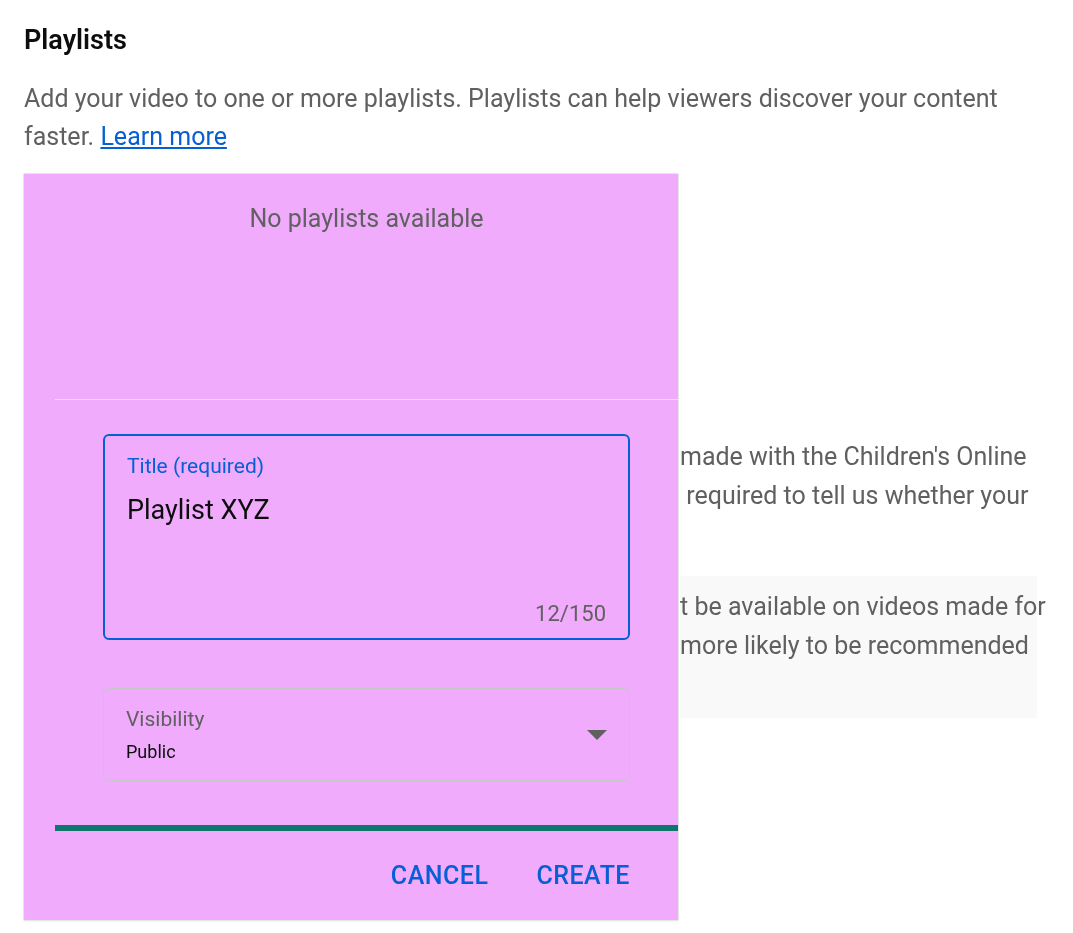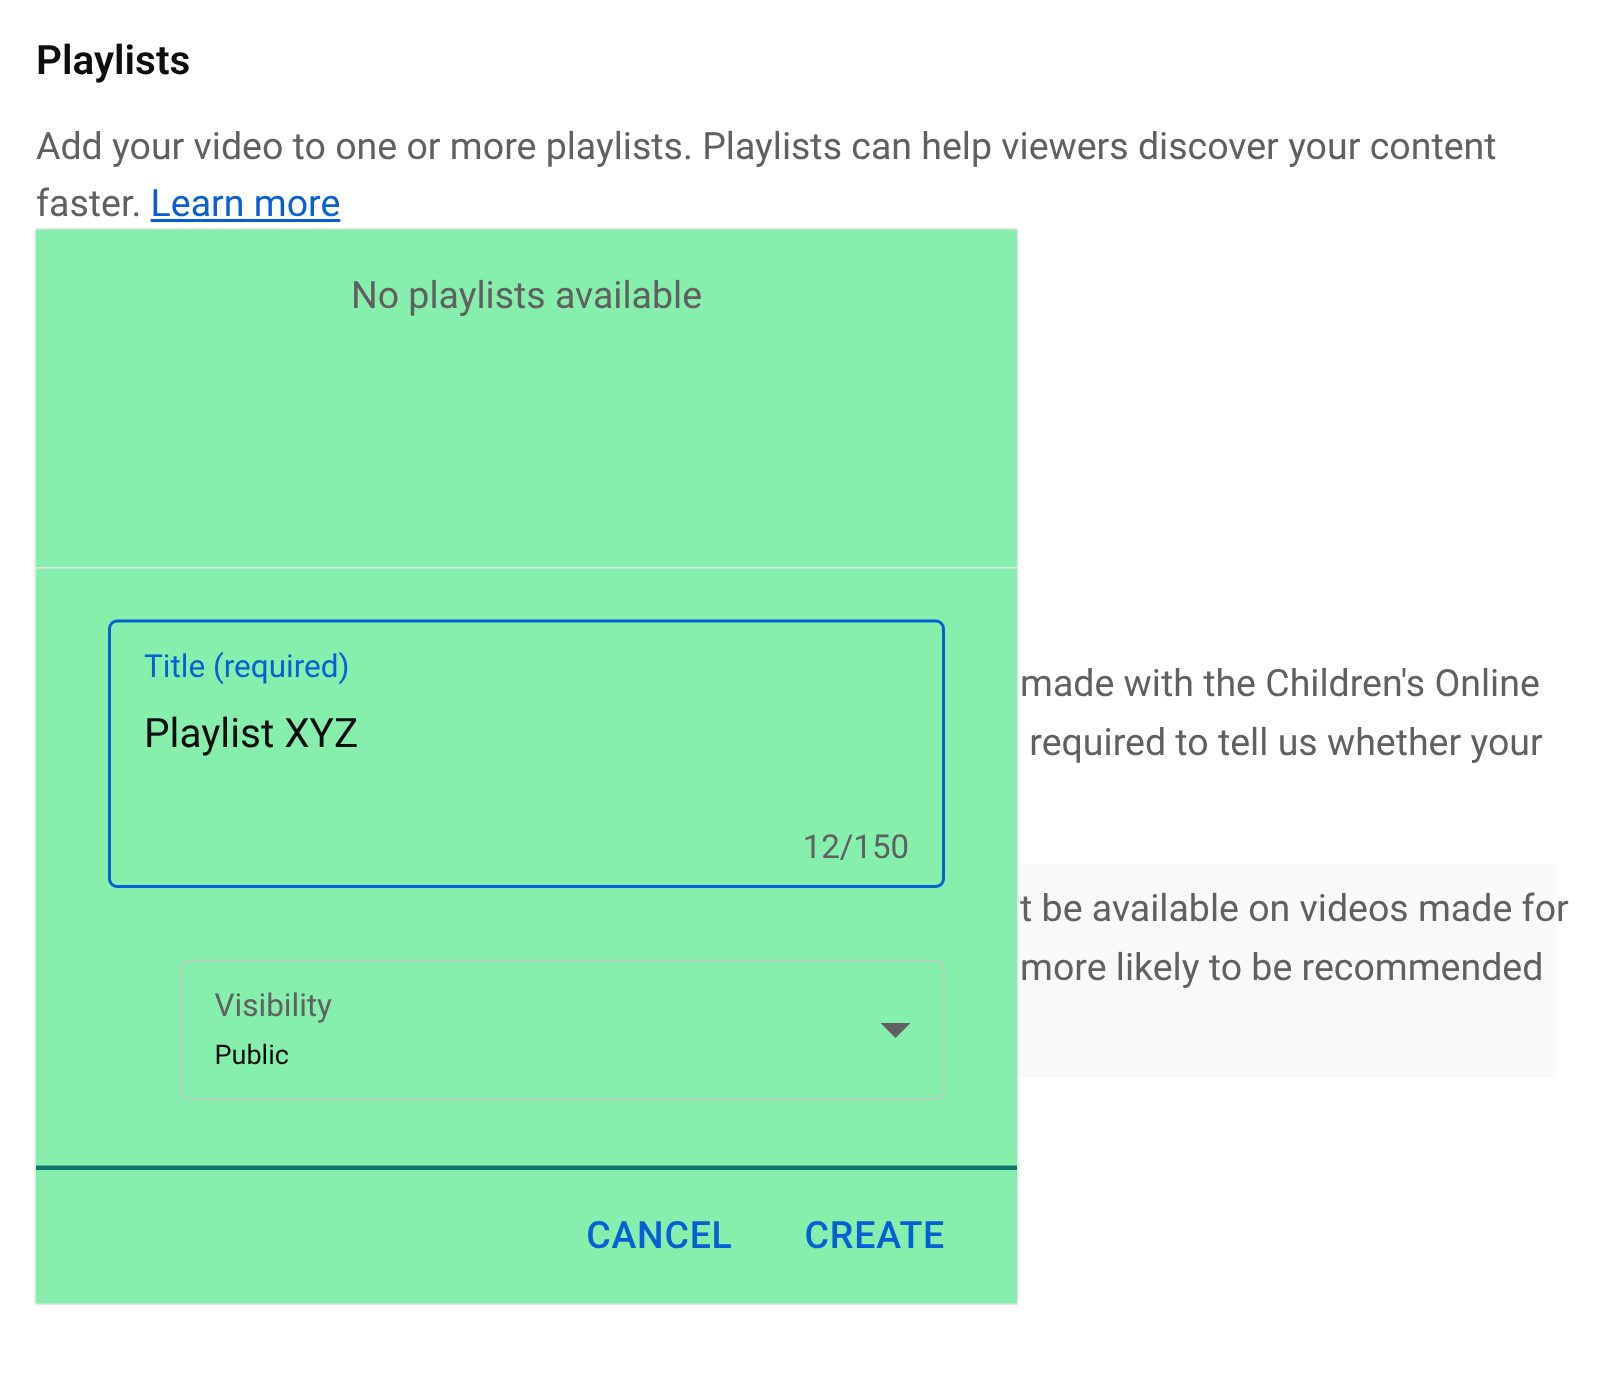--- a/index.html
+++ b/index.html
@@ -54,76 +54,76 @@
       background: #f9f9f9;
       font-size: 25px;
       color: #606060;
       line-height: 1.55;
       padding-top: 12px;
       white-space: pre;
     }
     .popup {
       position: absolute;
       left: 23px;
-      top: 152px;
+      top: 173px;
       width: 656px;
-      background: #86efac;
+      background: #f0abfc;
       border: 1px solid #e5e5e5;
       border-radius: 2px;
       box-shadow: 0 1px 2px rgba(0,0,0,0.04);
+      padding-left: 31px;
     }
     .popup-top {
       height: 226px;
       text-align: center;
       padding-top: 30px;
       border-bottom: 1px solid #e5e5e5;
     }
     .popup-msg {
       font-size: 25px;
       color: #606060;
     }
     .popup-body {
       padding: 34px 48px 44px 48px;
-      border-bottom: 3px solid #0f766e;
+      border-bottom: 6px solid #0f766e;
     }
     .title-field {
       border: 2px solid #065fd4;
       border-radius: 6px;
       padding: 18px 22px 12px 22px;
       margin-bottom: 48px;
     }
     .title-label {
       font-size: 21px;
       color: #065fd4;
       margin-bottom: 16px;
     }
     .title-value {
       font-size: 27px;
       color: #0d0d0d;
-      margin-bottom: 48px;
+      margin-bottom: 75px;
       border: none;
       outline: none;
       width: 100%;
       font-family: inherit;
       background: transparent;
     }
     .title-counter {
       font-size: 22px;
       color: #606060;
       text-align: right;
     }
     .visibility-field {
       border: 1px solid #c6c6c6;
       border-radius: 6px;
       padding: 18px 22px 18px 22px;
       display: flex;
       justify-content: space-between;
       align-items: center;
       cursor: pointer;
-      margin-left: 48px;
     }
     .visibility-left {
       display: flex;
       flex-direction: column;
     }
     .visibility-label {
       font-size: 21px;
       color: #606060;
       margin-bottom: 10px;
     }

